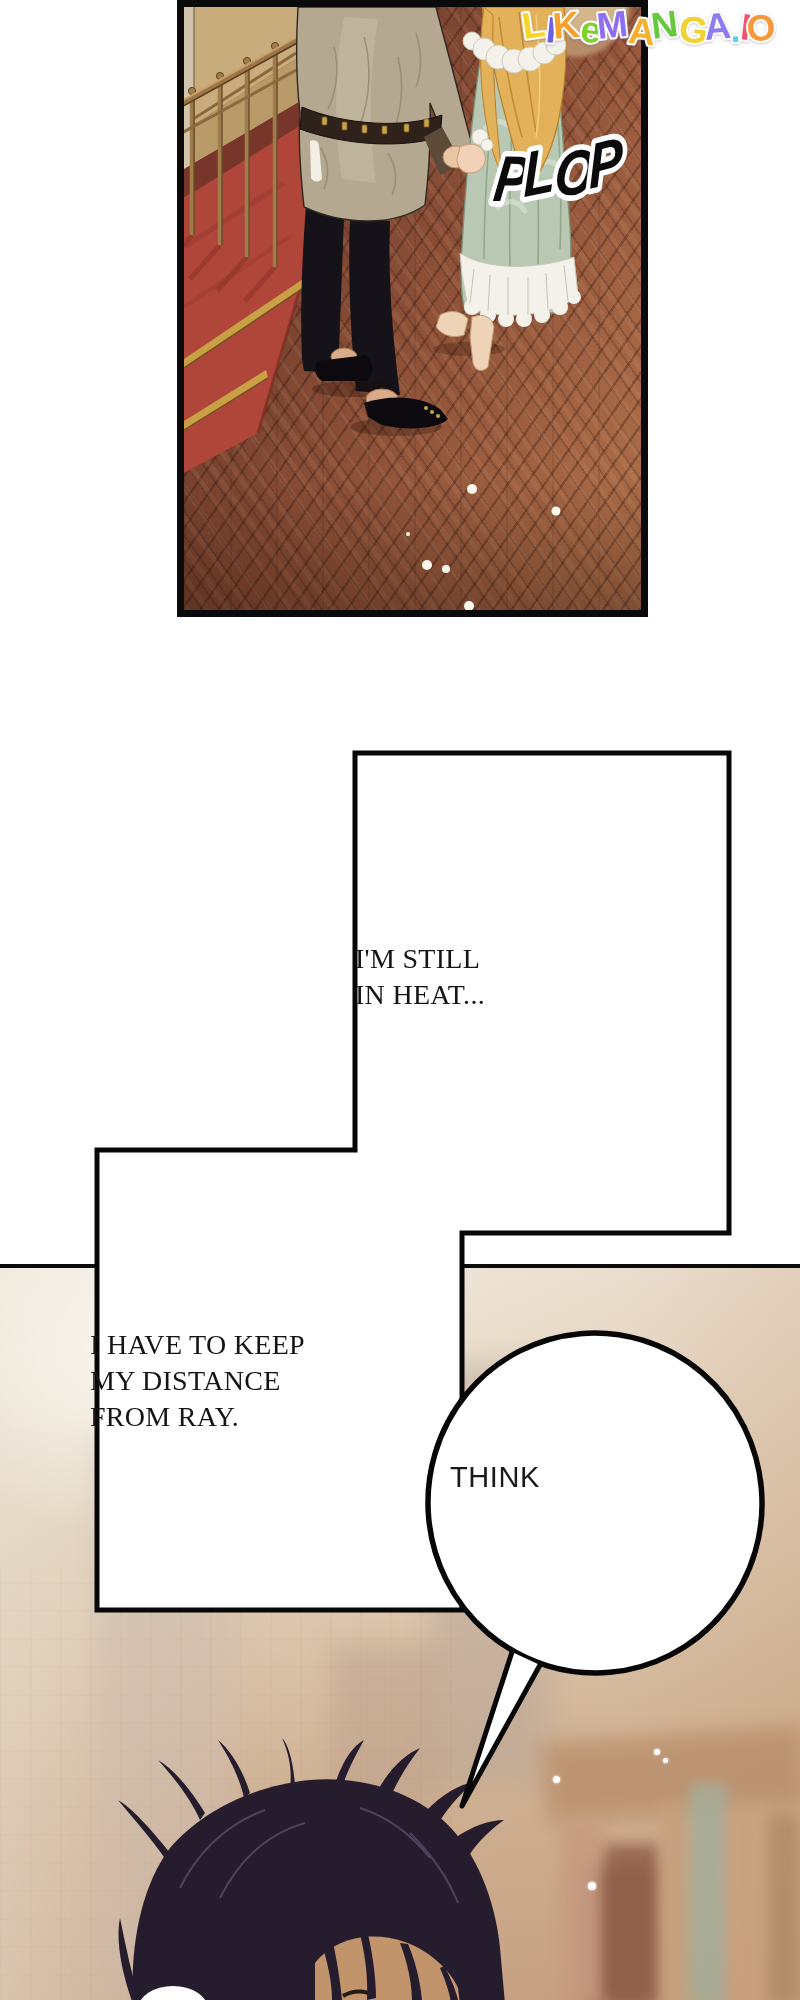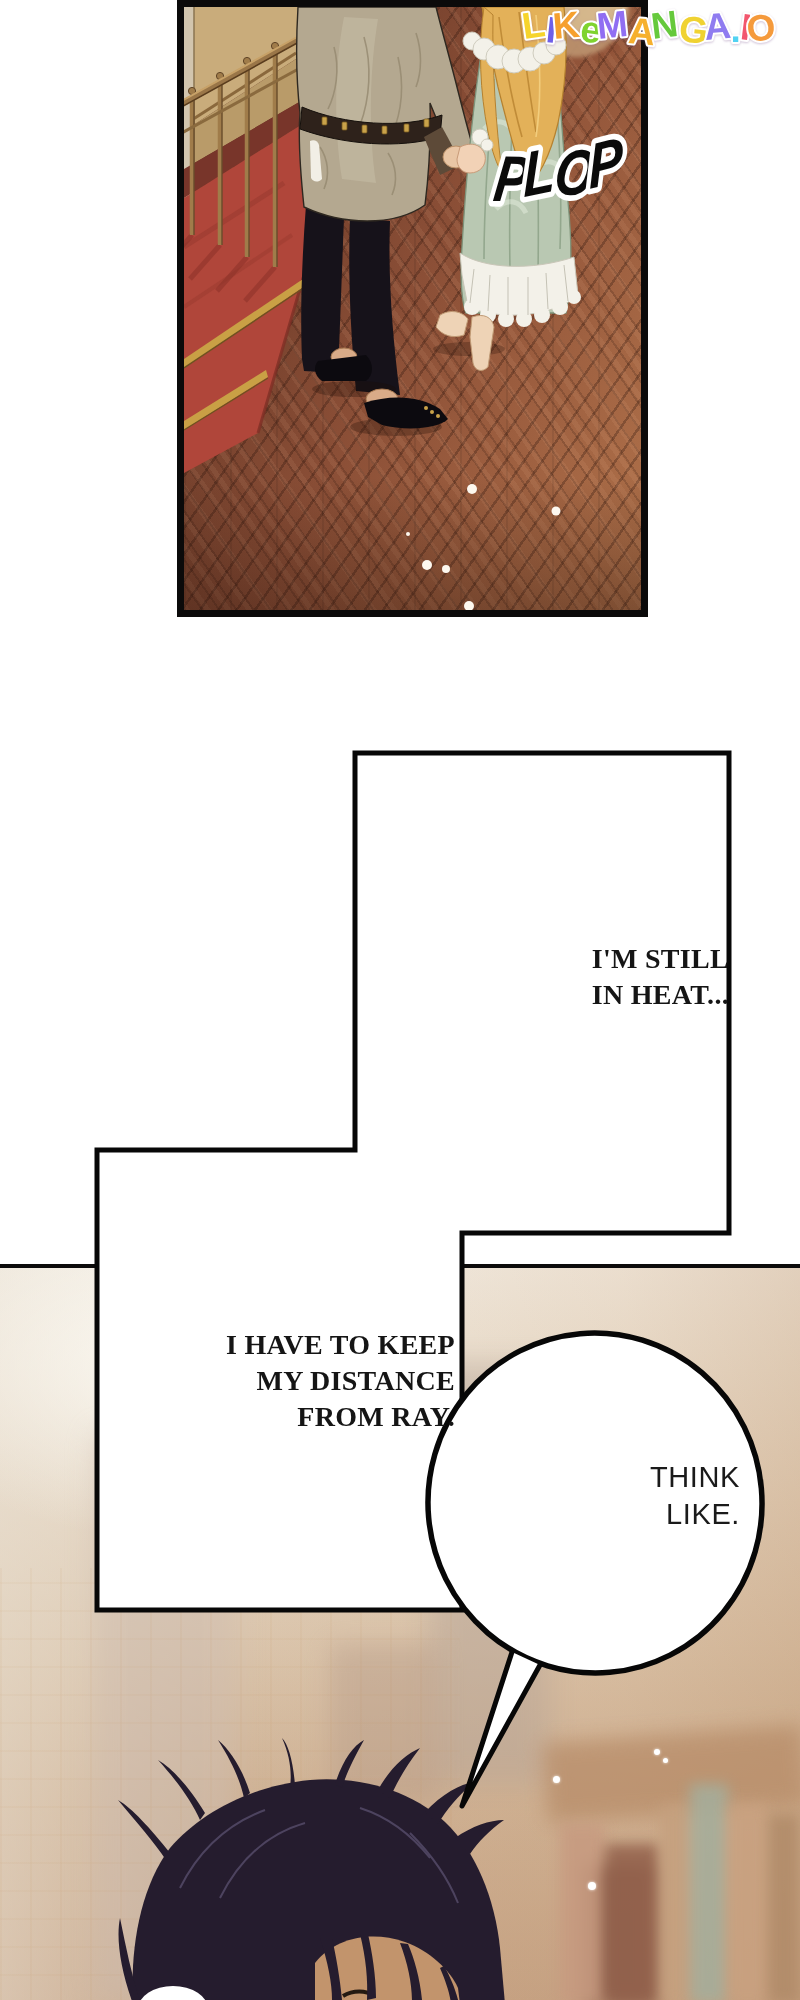--- a/index.html
+++ b/index.html
@@ -40,28 +40,28 @@
   }
   .sparkle{position:absolute;background:#fff;border-radius:50%;box-shadow:0 0 3px rgba(255,255,255,.9);}
   #white-blob{left:138px;top:718px;width:70px;height:46px;background:#fff;border-radius:50%;}
 
   
   #shapes{left:0;top:0;z-index:20;pointer-events:none;}
 
   
   .serif-thought{
     z-index:25;font-family:"Liberation Serif",serif;font-size:28px;line-height:36px;
-    color:#151515;text-align:right;letter-spacing:.3px;white-space:nowrap;font-weight:bold;
+    color:#151515;text-align:left;letter-spacing:.3px;white-space:nowrap;
   }
   #thought-heat{left:355px;top:941px;width:374px;}
   #thought-distance{left:90px;top:1327px;width:365px;}
   #bubble-text{
     left:450px;top:1459px;width:290px;z-index:25;
     font-family:"Liberation Sans",sans-serif;font-size:29px;line-height:37px;
-    color:#1a1a1a;text-align:right;letter-spacing:.6px;white-space:nowrap;
+    color:#1a1a1a;text-align:left;letter-spacing:.6px;white-space:nowrap;
   }
 
   
   #watermark{left:520px;top:1px;z-index:40;}
   #watermark text{
     font-family:"Liberation Sans",sans-serif;font-weight:bold;font-size:37px;
     letter-spacing:-1.5px;paint-order:stroke;stroke:#ffffff;stroke-width:4px;
     stroke-linejoin:round;filter:drop-shadow(0 1px 1px rgba(120,80,140,.35));
   }
 
@@ -305,21 +305,20 @@
   </div>
 
   <div id="thought-distance" class="abs serif-thought">
     <div>I HAVE TO KEEP</div>
     <div>MY DISTANCE</div>
     <div>FROM RAY.</div>
   </div>
 
   <div id="bubble-text" class="abs">
     <div>THINK</div>
-    <div>LIKE.</div>
   </div>
 
   <svg id="watermark" class="abs" width="280" height="56" viewBox="0 0 280 56">
     <text x="4" y="40">
       <tspan rotate="-8" dy="-2" fill="#f6d42c">L</tspan><tspan rotate="6" dy="3" fill="#6f5fe8">I</tspan><tspan rotate="-5" dy="-3" fill="#f6a02e">K</tspan><tspan rotate="7" dy="2" fill="#7fd32f">e</tspan><tspan rotate="-6" dy="-2" fill="#906ef2">M</tspan><tspan rotate="5" dy="4" fill="#f6b02e">A</tspan><tspan rotate="-7" dy="-4" fill="#66c93c">N</tspan><tspan rotate="6" dy="2" fill="#f0d232">G</tspan><tspan rotate="-5" dy="-1" fill="#8f7bf0">A</tspan><tspan rotate="0" dy="2" fill="#52d2f2">.</tspan><tspan rotate="7" dy="-3" fill="#f2566e">I</tspan><tspan rotate="-6" dy="3" fill="#f59a3c">O</tspan>
     </text>
   </svg>
 
 </div>
 

